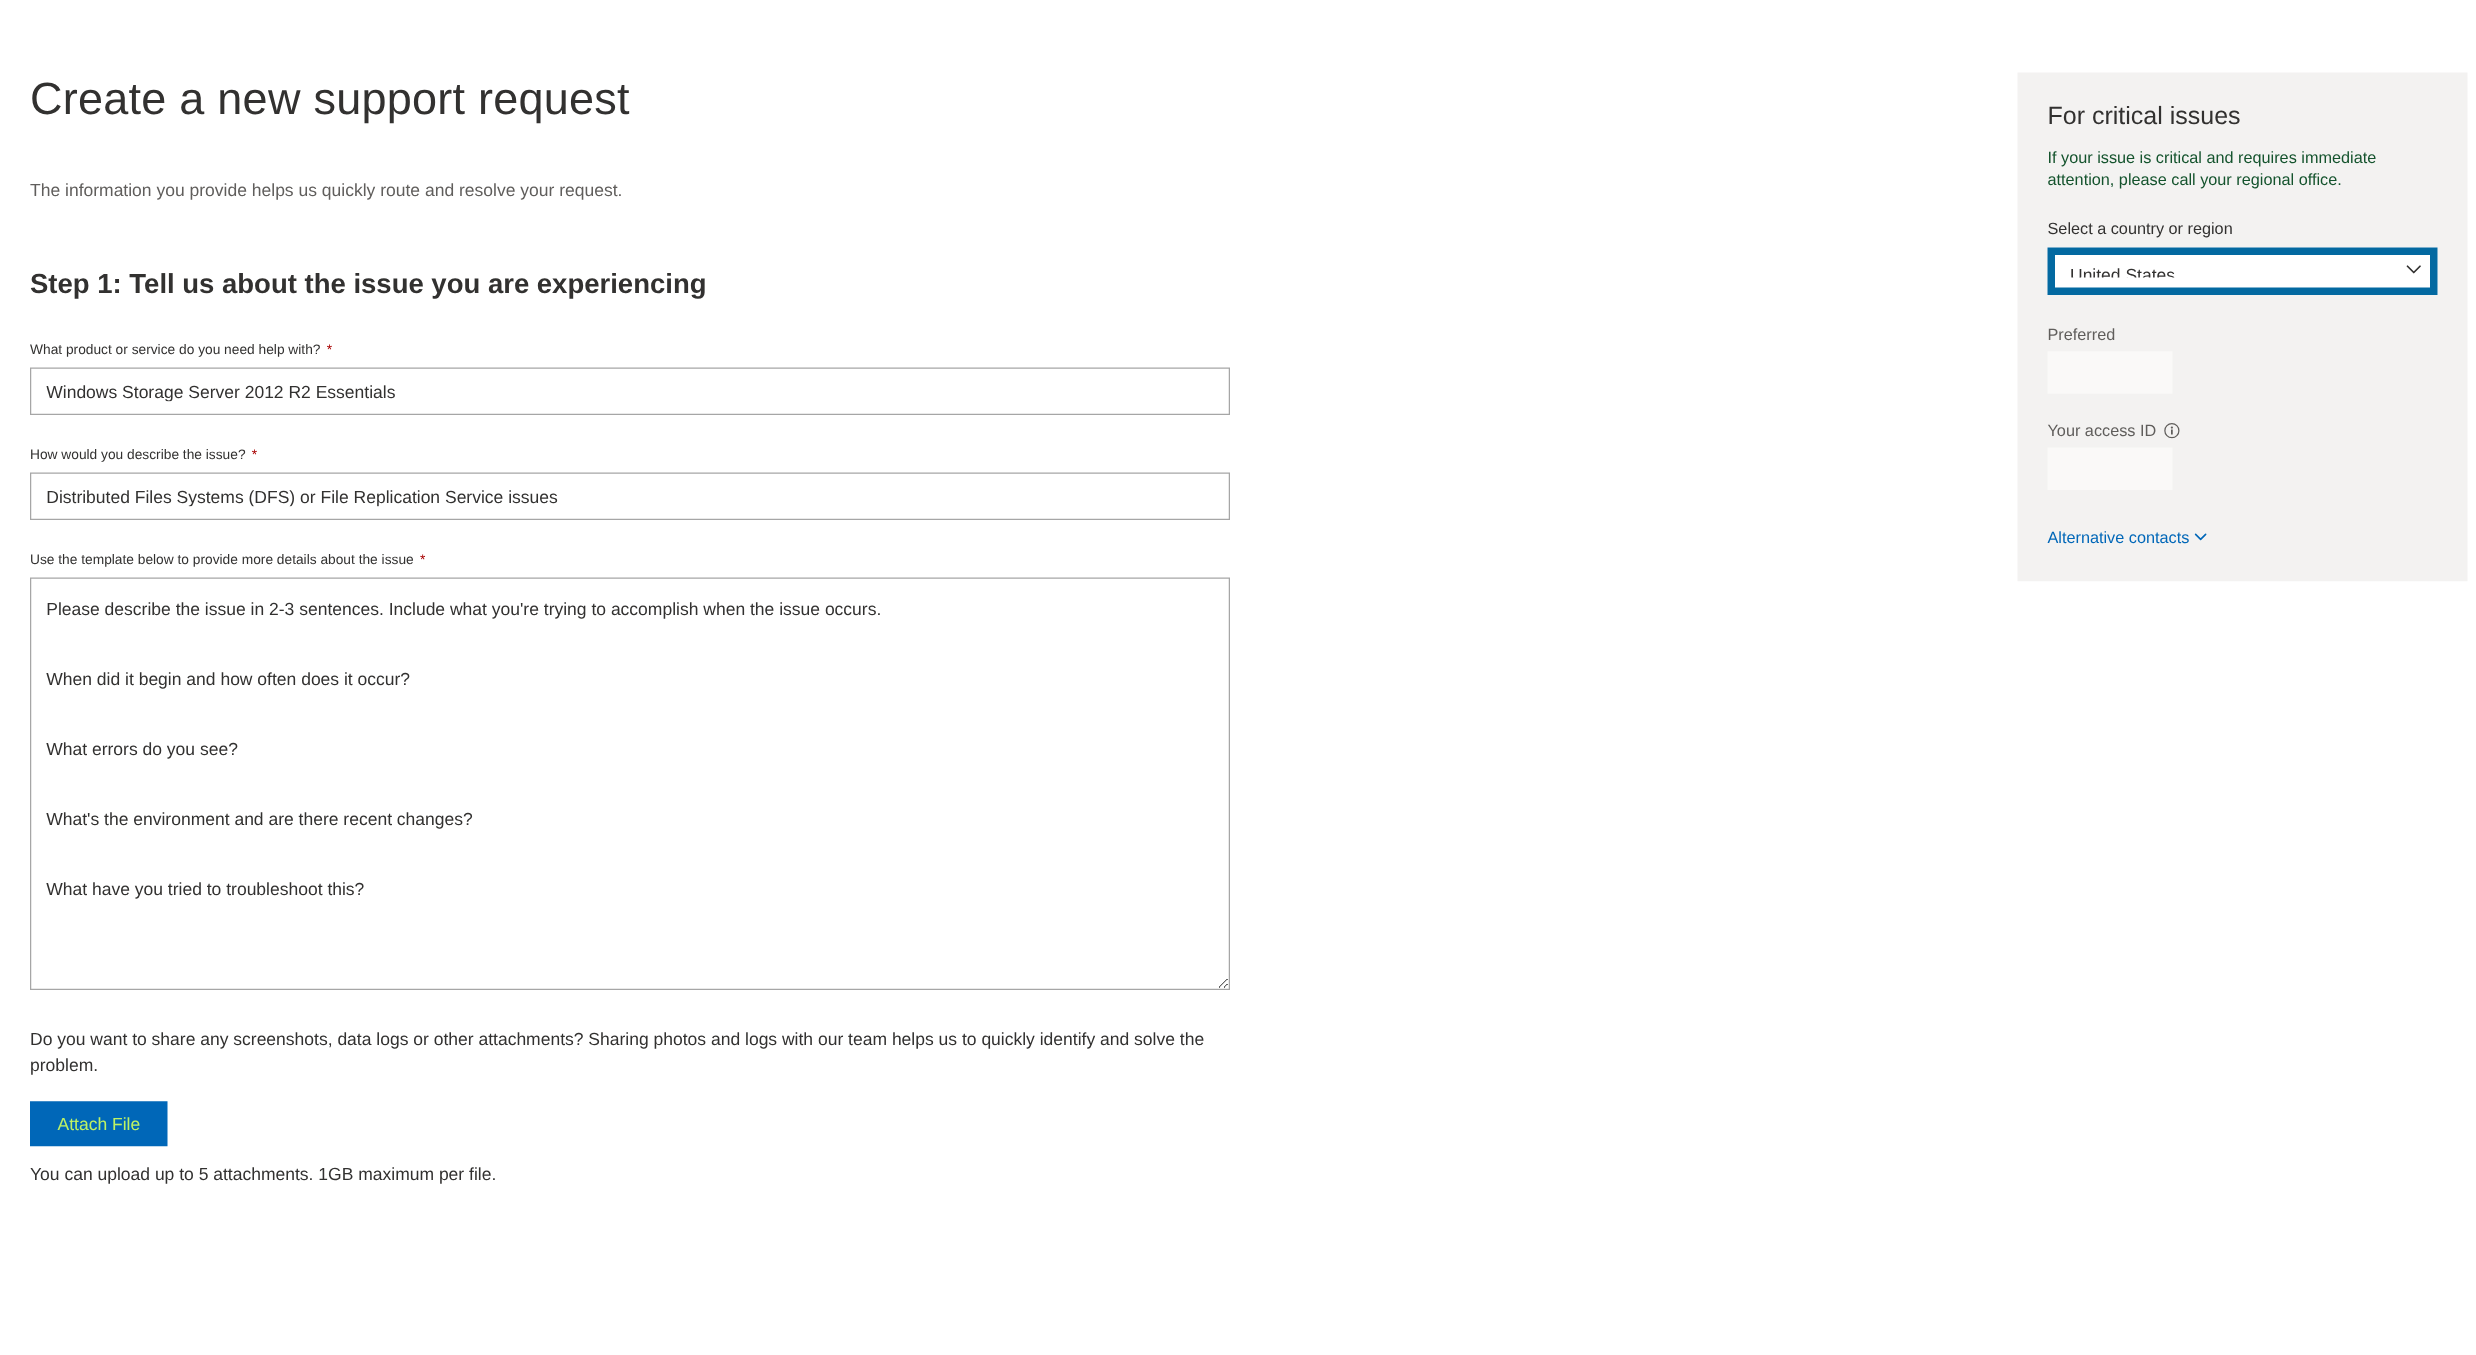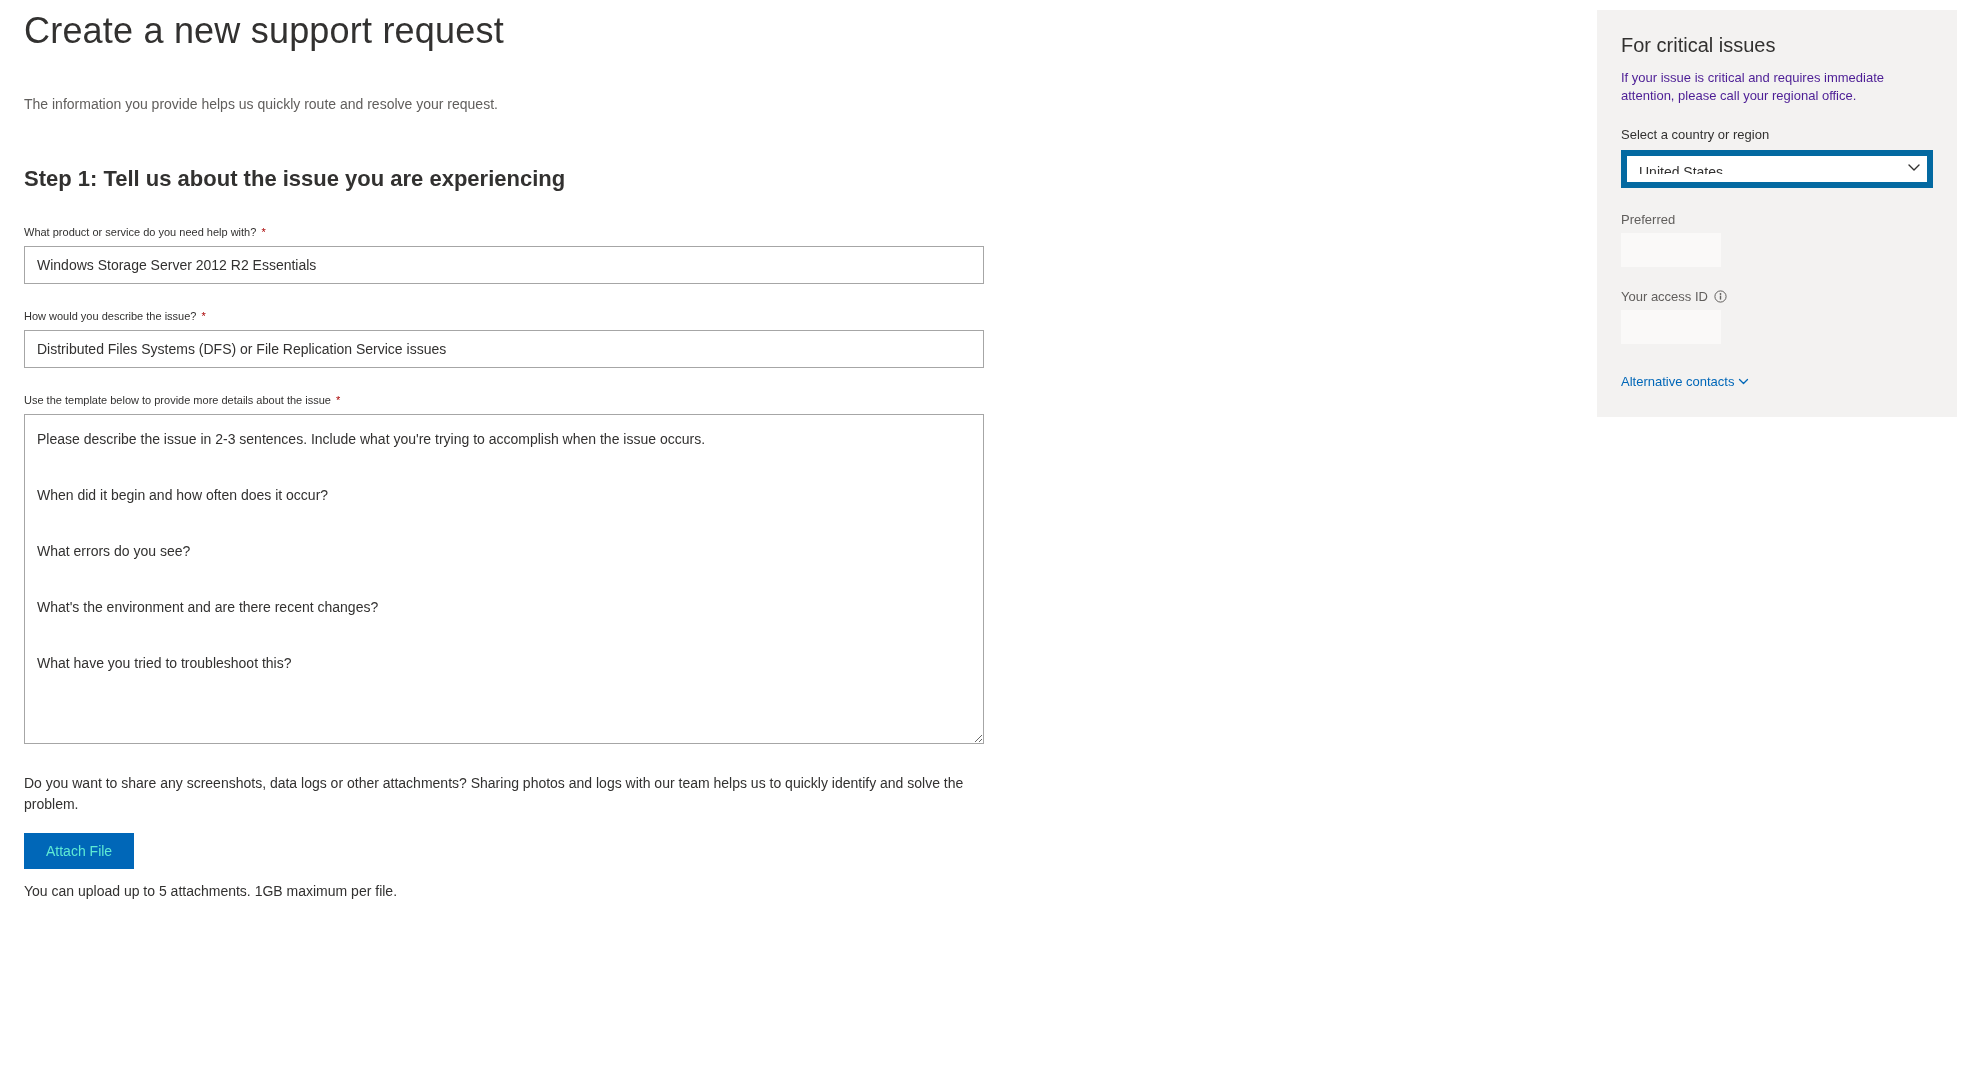--- a/index.html
+++ b/index.html
@@ -5,22 +5,23 @@
   * { box-sizing: border-box; margin: 0; padding: 0; }
   body {
     font-family: "Segoe UI", -apple-system, BlinkMacSystemFont, sans-serif;
     color: #323130;
     background: #ffffff;
     font-size: 14px;
   }
   .page {
     display: flex;
     gap: 92px;
-    padding: 10px 24px 40px 24px;
+    padding: 10px 7px 40px 24px;
     max-width: 1981px;
+    margin-top: 48px;
   }
   .main { flex: 0 0 980px; }
   .sidebar {
     flex: 0 0 360px;
     margin-left: auto;
     background: #f3f2f1;
     padding: 24px 24px 28px 24px;
     height: fit-content;
   }
   h1.page-title {
@@ -77,21 +78,21 @@
   .attach-desc {
     font-size: 14px;
     color: #323130;
     margin-top: 14px;
     margin-bottom: 18px;
     max-width: 960px;
     line-height: 1.5;
   }
   .btn-primary {
     background: #0067b8;
-    color: #5eead4;
+    color: #bef264;
     border: none;
     padding: 10px 22px;
     font-size: 14px;
     font-family: inherit;
     cursor: pointer;
     text-align: right;
   }
   .upload-note {
     font-size: 14px;
     color: #323130;
@@ -100,21 +101,21 @@
 
   
   .sidebar h2 {
     font-size: 20px;
     font-weight: 400;
     color: #323130;
     margin-bottom: 12px;
   }
   .sidebar .critical-desc {
     font-size: 13px;
-    color: #4c1d95;
+    color: #14532d;
     line-height: 1.4;
     margin-bottom: 22px;
   }
   .country-label {
     font-size: 13px;
     color: #323130;
     margin-bottom: 8px;
     display: block;
   }
   .select-wrap {

